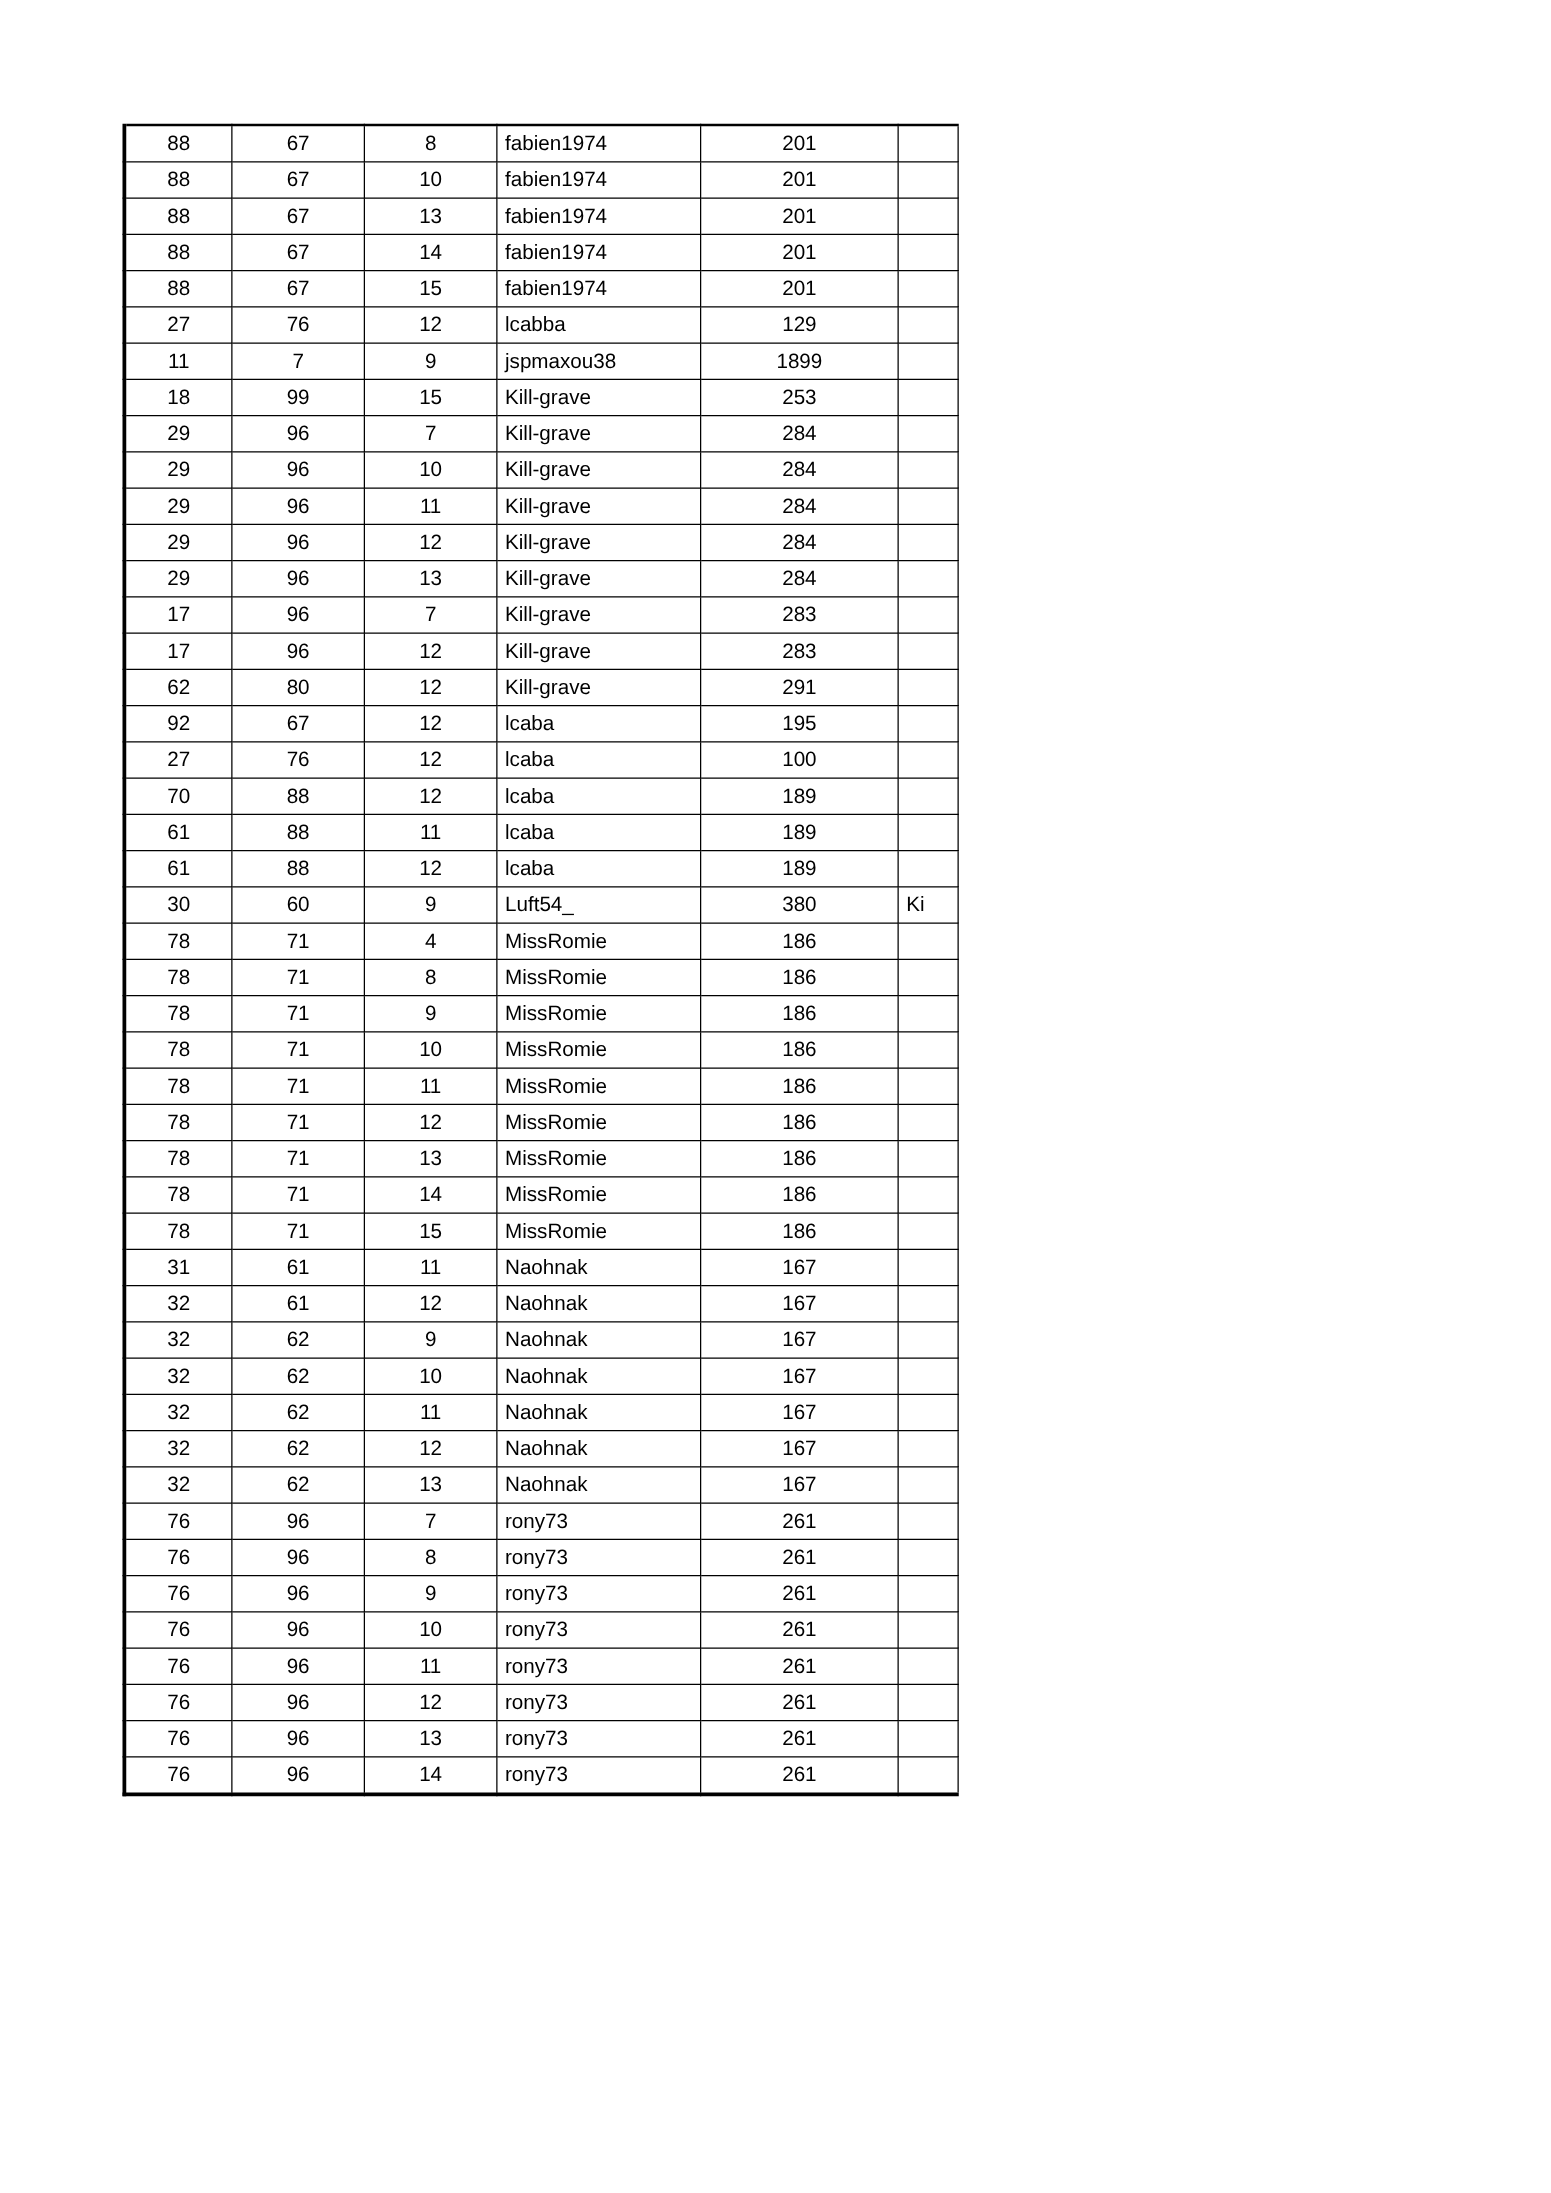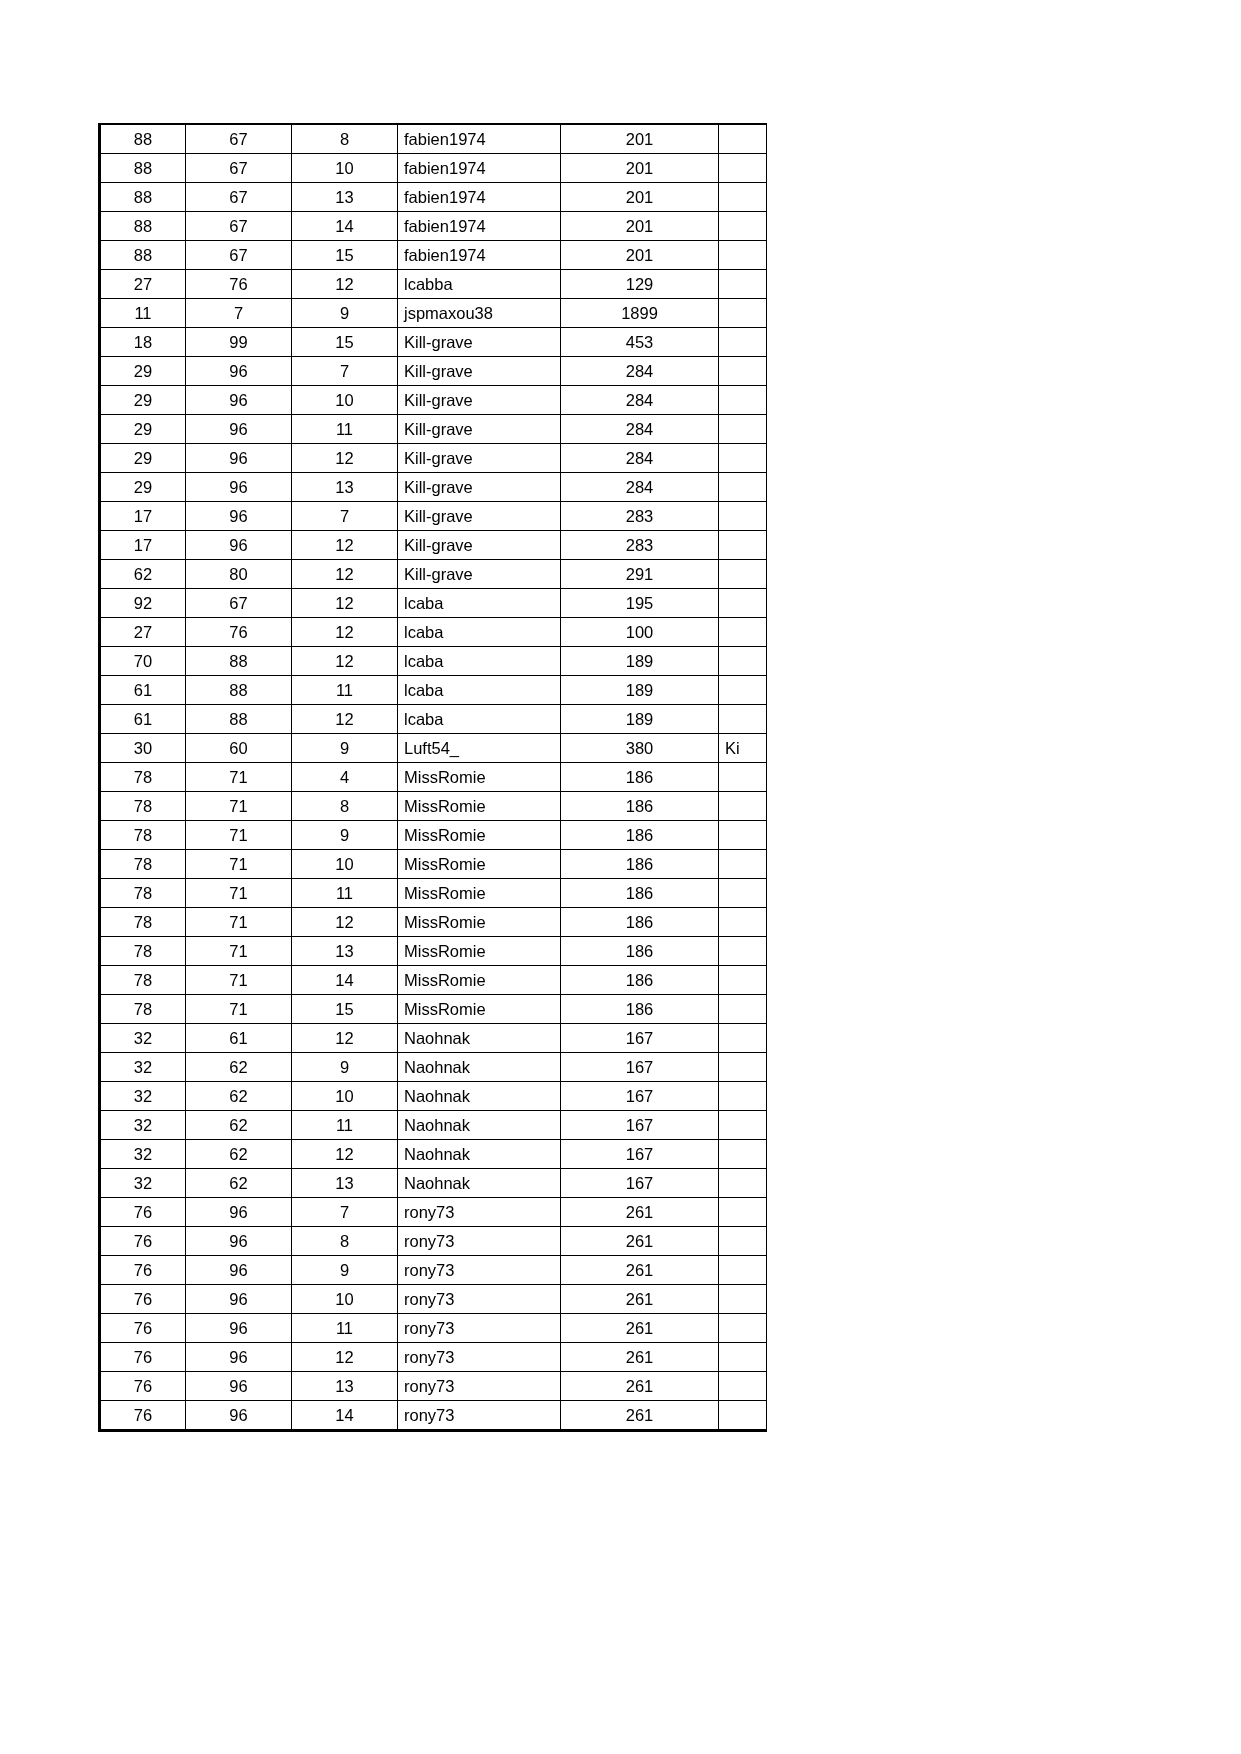--- a/index.html
+++ b/index.html
@@ -31,21 +31,20 @@
     width: 667px;
   }
   table.data-table {
     border-collapse: collapse;
     table-layout: fixed;
     width: 667px;
     border-left: 3px solid #000;
     border-right: 1.5px solid #000;
     border-top: 2px solid #000;
     border-bottom: 3px solid #000;
-    margin-top: 24px;
   }
   table.data-table td {
     border: 1px solid #000;
     height: 28px;
     padding: 0 6px;
     font-size: 16.5px;
     line-height: 28px;
     font-family: "Liberation Sans", sans-serif;
     color: #000;
     overflow: hidden;
@@ -135,21 +134,21 @@
             <td class="c-num">9</td>
             <td class="c-text">jspmaxou38</td>
             <td class="c-num">1899</td>
             <td class="c-text"></td>
           </tr>
           <tr>
             <td class="c-num">18</td>
             <td class="c-num">99</td>
             <td class="c-num">15</td>
             <td class="c-text">Kill-grave</td>
-            <td class="c-num">453</td>
+            <td class="c-num">253</td>
             <td class="c-text"></td>
           </tr>
           <tr>
             <td class="c-num">29</td>
             <td class="c-num">96</td>
             <td class="c-num">7</td>
             <td class="c-text">Kill-grave</td>
             <td class="c-num">284</td>
             <td class="c-text"></td>
           </tr>
@@ -323,20 +322,28 @@
           </tr>
           <tr>
             <td class="c-num">78</td>
             <td class="c-num">71</td>
             <td class="c-num">15</td>
             <td class="c-text">MissRomie</td>
             <td class="c-num">186</td>
             <td class="c-text"></td>
           </tr>
           <tr>
+            <td class="c-num">31</td>
+            <td class="c-num">61</td>
+            <td class="c-num">11</td>
+            <td class="c-text">Naohnak</td>
+            <td class="c-num">167</td>
+            <td class="c-text"></td>
+          </tr>
+          <tr>
             <td class="c-num">32</td>
             <td class="c-num">61</td>
             <td class="c-num">12</td>
             <td class="c-text">Naohnak</td>
             <td class="c-num">167</td>
             <td class="c-text"></td>
           </tr>
           <tr>
             <td class="c-num">32</td>
             <td class="c-num">62</td>

